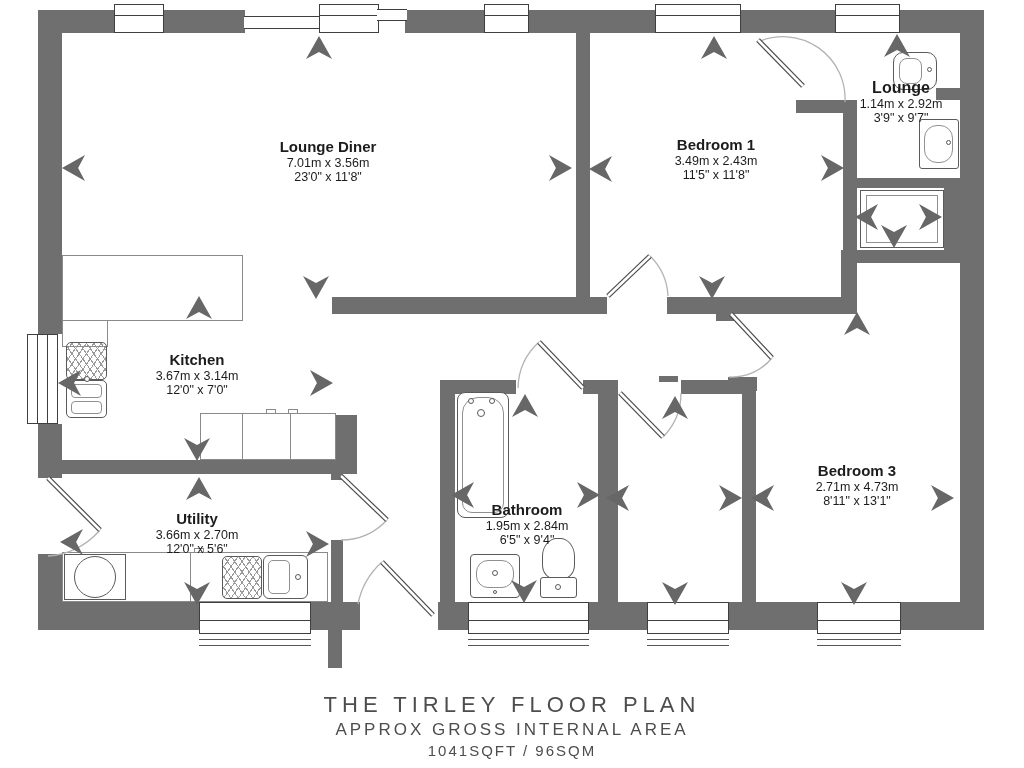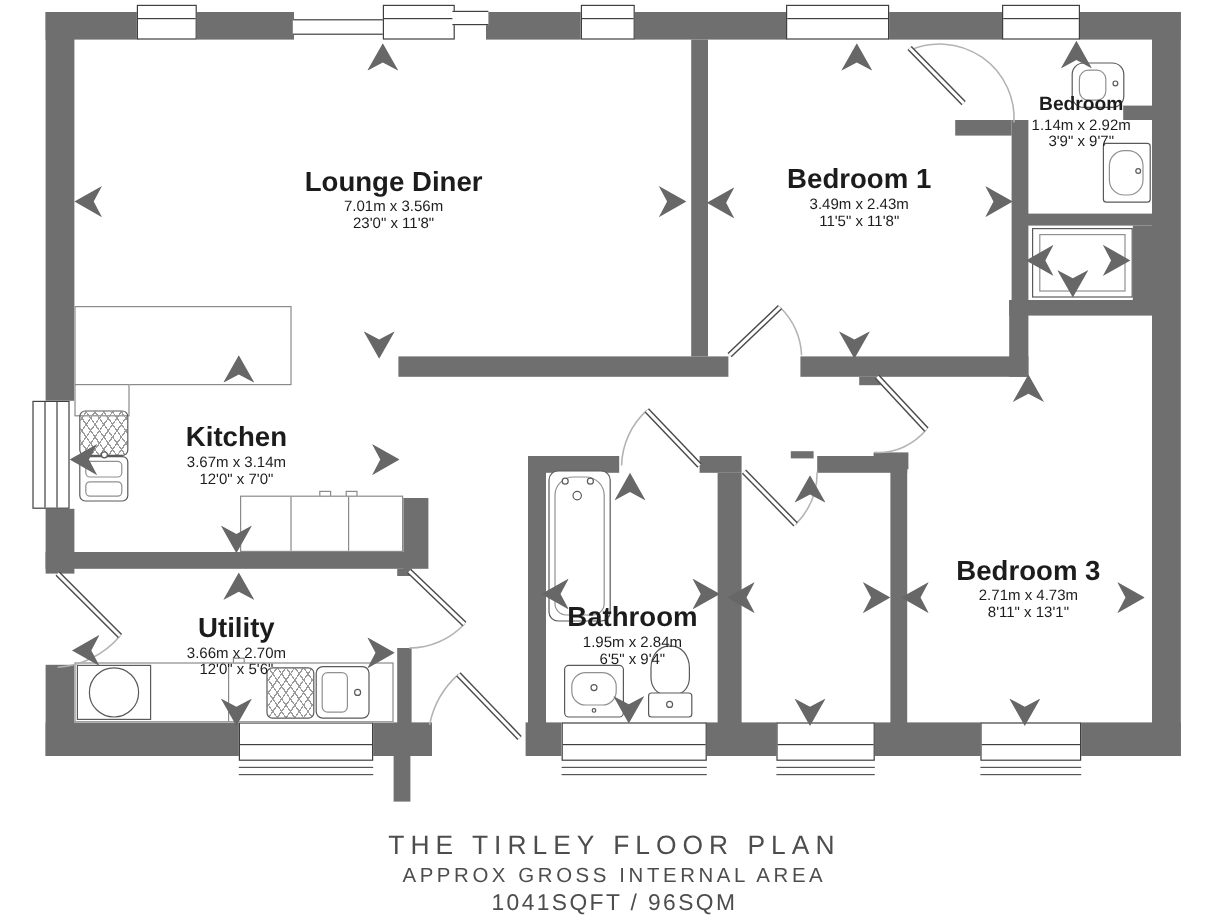--- a/index.html
+++ b/index.html
@@ -25,30 +25,30 @@
       repeating-linear-gradient(-55deg,#9a9a9a 0 1px,transparent 1px 6px);}
   
   .ar{position:absolute;background:#676767;z-index:7;}
   .ar.u{width:26px;height:23px;clip-path:polygon(50% 0,100% 100%,50% 70%,0 100%);}
   .ar.d{width:26px;height:23px;clip-path:polygon(50% 100%,100% 0,50% 30%,0 0);}
   .ar.l{width:23px;height:26px;clip-path:polygon(0 50%,100% 0,70% 50%,100% 100%);}
   .ar.r{width:23px;height:26px;clip-path:polygon(100% 50%,0 0,30% 50%,0 100%);}
   
   .room{position:absolute;transform:translateX(-50%);text-align:center;color:#1c1c1c;
         white-space:nowrap;z-index:8;line-height:1.12;}
-  .room .nm{font-weight:bold;font-size:23px;}
+  .room .nm{font-weight:bold;font-size:15px;}
   .room .dm{font-size:12.5px;}
   
   #doors{position:absolute;left:0;top:0;z-index:5;}
   
   .cap{position:absolute;left:0;width:1024px;text-align:center;color:#4d4d4d;z-index:8;
        font-weight:300;}
   .cap.t1{top:692px;font-size:22px;letter-spacing:5px;}
   .cap.t2{top:720px;font-size:17px;letter-spacing:3px;}
-  .cap.t3{top:742px;font-size:19px;letter-spacing:2px;}
+  .cap.t3{top:742px;font-size:15px;letter-spacing:2px;}
 </style>
 </head>
 <body>
 
 <div id="stage">
 
   <div class="w" style="left:38px;top:10px;width:78px;height:23px"></div>
   <div class="w" style="left:164px;top:10px;width:81px;height:23px"></div>
   <div class="w" style="left:405px;top:10px;width:79px;height:23px"></div>
   <div class="w" style="left:528px;top:10px;width:128px;height:23px"></div>
@@ -253,21 +253,21 @@
     <div class="nm">Lounge Diner</div>
     <div class="dm">7.01m x 3.56m</div>
     <div class="dm">23'0" x 11'8"</div>
   </div>
   <div class="room" style="left:716px;top:137px">
     <div class="nm">Bedroom 1</div>
     <div class="dm">3.49m x 2.43m</div>
     <div class="dm">11'5" x 11'8"</div>
   </div>
   <div class="room" style="left:901px;top:79px">
-    <div class="nm" style="font-size:16px">Bedroom</div>
+    <div class="nm" style="font-size:16px">Lounge</div>
     <div class="dm">1.14m x 2.92m</div>
     <div class="dm">3'9" x 9'7"</div>
   </div>
   <div class="room" style="left:197px;top:352px">
     <div class="nm">Kitchen</div>
     <div class="dm">3.67m x 3.14m</div>
     <div class="dm">12'0" x 7'0"</div>
   </div>
   <div class="room" style="left:197px;top:511px">
     <div class="nm">Utility</div>

